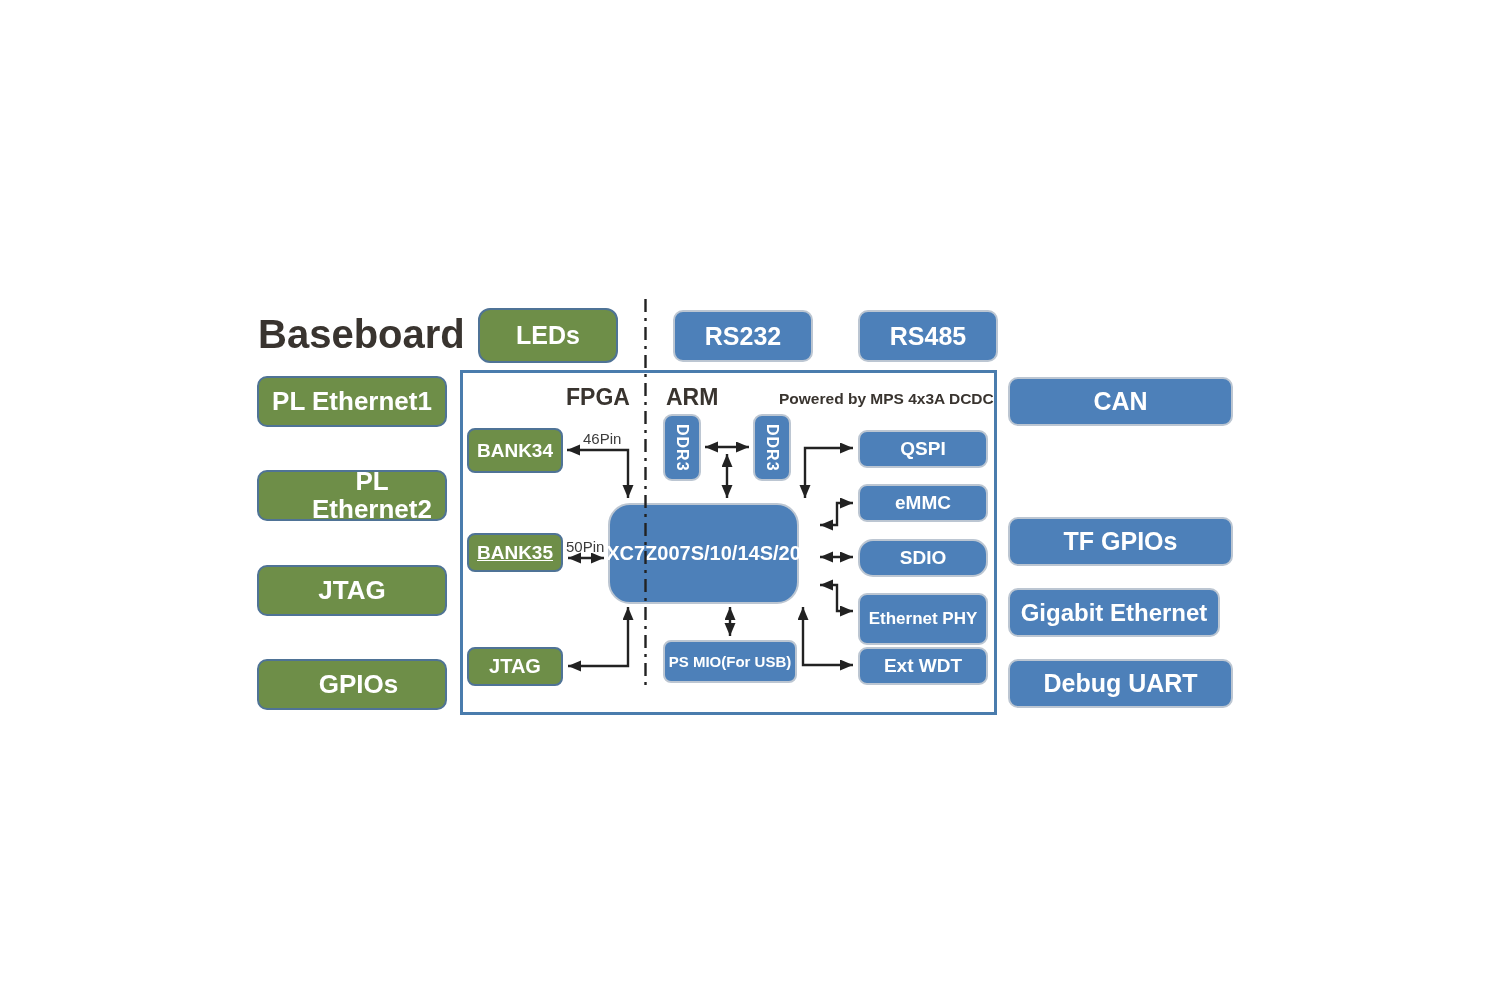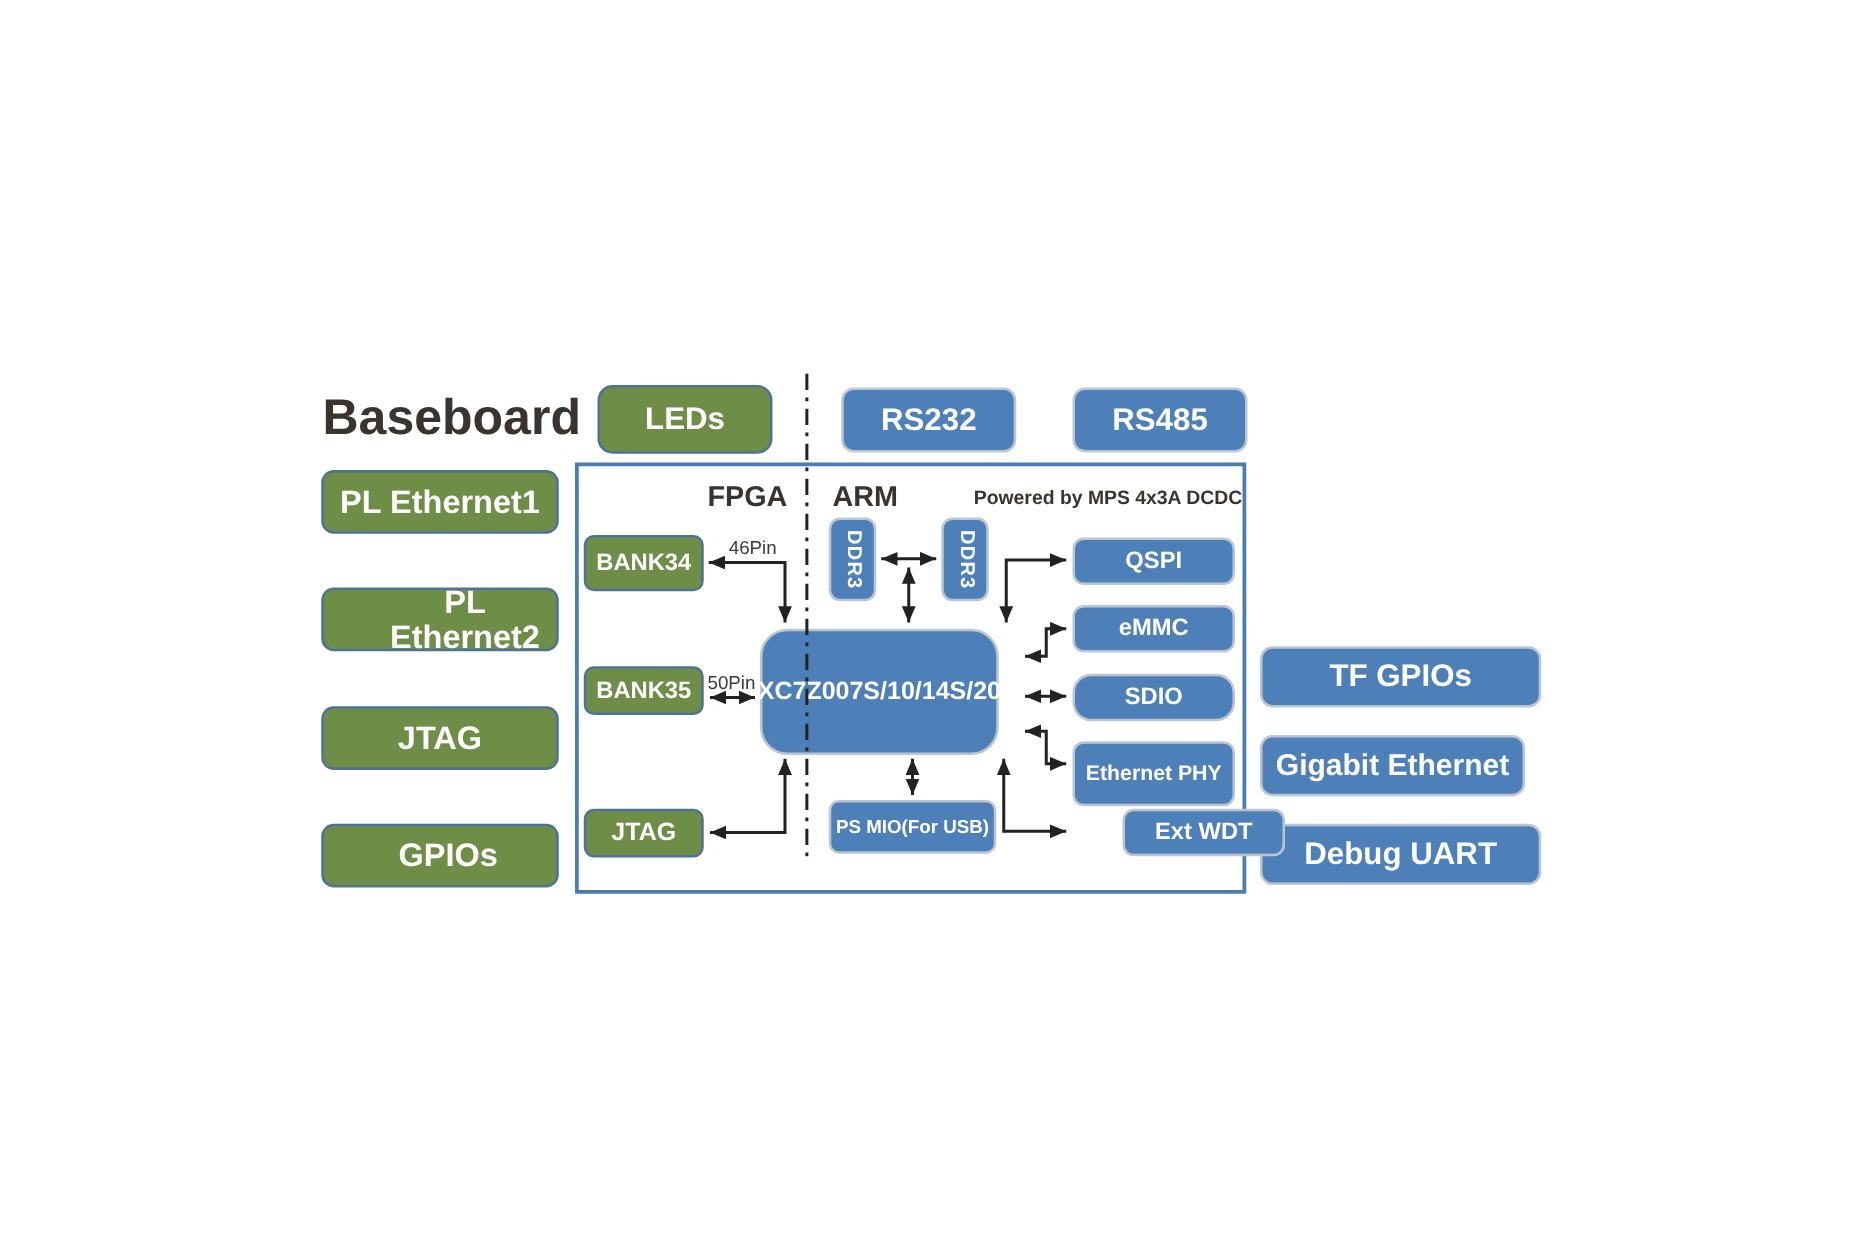--- a/index.html
+++ b/index.html
@@ -33,46 +33,47 @@
 
   <div class="blk green" style="left:478px;top:308px;width:140px;height:55px;font-size:25px;border-radius:12px;">LEDs</div>
   <div class="blk blue" style="left:673px;top:310px;width:140px;height:52px;font-size:25px;">RS232</div>
   <div class="blk blue" style="left:858px;top:310px;width:140px;height:52px;font-size:25px;">RS485</div>
 
   <div class="blk green" style="left:257px;top:376px;width:190px;height:51px;font-size:26px;">PL Ethernet1</div>
   <div class="blk green" style="left:257px;top:470px;width:190px;height:51px;font-size:26px;padding-left:40px;">PL Ethernet2</div>
   <div class="blk green" style="left:257px;top:565px;width:190px;height:51px;font-size:26px;">JTAG</div>
   <div class="blk green" style="left:257px;top:659px;width:190px;height:51px;font-size:26px;padding-left:13px;">GPIOs</div>
 
+  <div class="blk blue" style="left:1008px;top:377px;width:225px;height:49px;font-size:25px;">CAN</div>
   <div class="blk blue" style="left:1008px;top:517px;width:225px;height:49px;font-size:25px;">TF GPIOs</div>
   <div class="blk blue" style="left:1008px;top:588px;width:212px;height:49px;font-size:24px;">Gigabit Ethernet</div>
   <div class="blk blue" style="left:1008px;top:659px;width:225px;height:49px;font-size:25px;">Debug UART</div>
 
   <div id="som-box"></div>
 
   <div class="darktext" style="left:566px;top:384px;font-size:23px;">FPGA</div>
   <div class="darktext" style="left:666px;top:384px;font-size:23px;">ARM</div>
   <div class="darktext" style="left:779px;top:390px;font-size:15.5px;">Powered by MPS 4x3A DCDC</div>
 
   <div class="blk green" style="left:467px;top:428px;width:96px;height:45px;font-size:19px;border-radius:8px;">BANK34</div>
-  <div class="blk green" style="left:467px;top:533px;width:96px;height:39px;font-size:19px;border-radius:8px;">BANK35</div>
+  <div class="blk green" style="left:467px;top:533px;width:96px;height:39px;font-size:19px;border-radius:8px;text-decoration:underline;">BANK35</div>
   <div class="blk green" style="left:467px;top:647px;width:96px;height:39px;font-size:20px;border-radius:8px;">JTAG</div>
 
   <div class="blk blue vtext" style="left:663px;top:414px;width:38px;height:67px;font-size:16px;border-radius:9px;">DDR3</div>
   <div class="blk blue vtext" style="left:753px;top:414px;width:38px;height:67px;font-size:16px;border-radius:9px;">DDR3</div>
 
   <div class="blk blue" style="left:608px;top:503px;width:191px;height:101px;font-size:20px;border-radius:22px;">XC7Z007S/10/14S/20</div>
 
   <div class="blk blue" style="left:663px;top:640px;width:134px;height:43px;font-size:15px;border-radius:8px;">PS MIO(For USB)</div>
 
   <div class="blk blue" style="left:858px;top:430px;width:130px;height:38px;font-size:19px;border-radius:9px;">QSPI</div>
   <div class="blk blue" style="left:858px;top:484px;width:130px;height:38px;font-size:19px;border-radius:9px;">eMMC</div>
   <div class="blk blue" style="left:858px;top:539px;width:130px;height:38px;font-size:19px;border-radius:15px;">SDIO</div>
   <div class="blk blue" style="left:858px;top:593px;width:130px;height:52px;font-size:17px;border-radius:9px;">Ethernet PHY</div>
-  <div class="blk blue" style="left:898px;top:647px;width:130px;height:38px;font-size:19px;border-radius:9px;">Ext WDT</div>
+  <div class="blk blue" style="left:858px;top:647px;width:130px;height:38px;font-size:19px;border-radius:9px;">Ext WDT</div>
 
   <div class="pinlabel" style="left:583px;top:430px;">46Pin</div>
   <div class="pinlabel" style="left:566px;top:538px;">50Pin</div>
 
   <svg id="overlay" viewBox="0 0 1500 1000" xmlns="http://www.w3.org/2000/svg">
     <defs>
       <marker id="ah" markerUnits="userSpaceOnUse" markerWidth="14" markerHeight="12" refX="13" refY="5.5" orient="auto-start-reverse">
         <path d="M0,0 L13,5.5 L0,11 z" style="fill:#222;stroke:none"></path>
       </marker>
     </defs>

